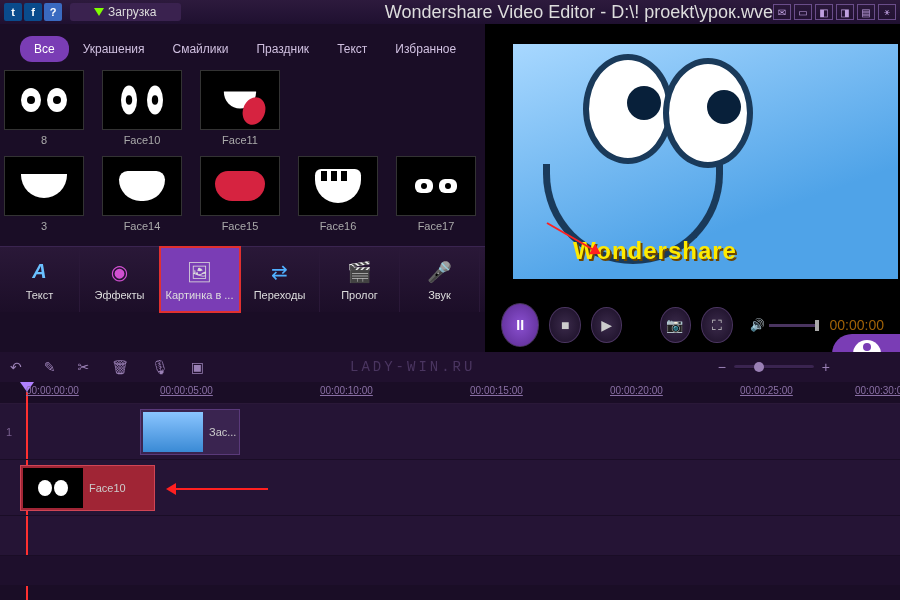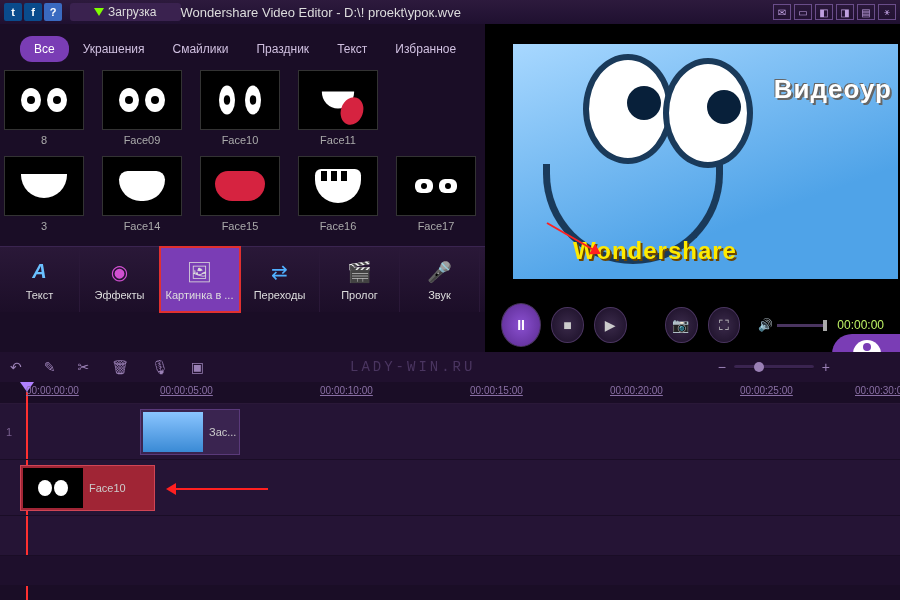--- a/index.html
+++ b/index.html
@@ -4,21 +4,21 @@
 <style>
   * { box-sizing: border-box; margin: 0; padding: 0; font-family: Arial, sans-serif; }
   body { width: 900px; height: 600px; background: #1a0d26; color: #ccc; overflow: hidden; position: relative; }
 
   
   .titlebar { height: 24px; background: linear-gradient(#2d1a3d,#1f1030); display:flex; align-items:center; padding:0 4px; font-size:12px; color:#ddd; }
   .titlebar .soc { display:flex; gap:2px; margin-right:8px;}
   .titlebar .soc span{ width:18px;height:18px;background:#0a4b8c;display:inline-flex;align-items:center;justify-content:center;color:#fff;font-weight:bold;font-size:11px;border-radius:2px;}
   .titlebar .dl{ display:flex;align-items:center;gap:4px;background:#3a224f;border-radius:3px;padding:2px 24px;font-size:12px;}
   .titlebar .dl .arr{width:0;height:0;border-left:5px solid transparent;border-right:5px solid transparent;border-top:8px solid #7fff00;}
-  .titlebar .title{ flex:1; text-align:left; font-size:13px;}
+  .titlebar .title{ flex:1; text-align:right; font-size:18px;}
   .titlebar .winicons{display:flex;gap:3px;}
   .titlebar .winicons span{width:18px;height:16px;border:1px solid #6a4d8a;display:inline-flex;align-items:center;justify-content:center;font-size:10px;color:#bfa0e0;}
 
   
   .main{display:flex;height:328px;}
   .left{width:485px;padding:6px 0 0 0;position:relative;}
   .right{flex:1;background:#000;position:relative;}
 
   
   .cats{display:flex;gap:0;padding:6px 20px 0 20px;font-size:12px;}
@@ -53,21 +53,21 @@
   .preview .bigeye::after{content:"";position:absolute;width:34px;height:34px;background:#08203a;border-radius:50%;top:26px;left:38px;}
   .preview .smile{position:absolute;width:180px;height:100px;border:7px solid #1a3a5a;border-top:none;border-radius:0 0 120px 120px;top:110px;left:20px;}
   .preview .txt{position:absolute;top:30px;right:6px;font-weight:900;font-size:26px;color:#fff;text-shadow:2px 2px 0 #666,-1px -1px 0 #666;letter-spacing:1px;}
   .preview .txt2{position:absolute;bottom:14px;left:60px;font-weight:900;font-size:24px;color:#ffea00;text-shadow:2px 2px 0 #6b4500;letter-spacing:1px;}
   .preview .redarr{position:absolute;bottom:40px;left:30px;width:60px;height:2px;background:#ff2020;transform:rotate(30deg);}
   .preview .redarr::after{content:"";position:absolute;right:-2px;top:-5px;width:0;height:0;border-left:10px solid #ff2020;border-top:6px solid transparent;border-bottom:6px solid transparent;}
 
   .controls{position:absolute;bottom:2px;left:0;right:0;height:50px;display:flex;align-items:center;padding:0 16px;gap:10px;}
   .cbtn{width:36px;height:36px;border-radius:50%;background:radial-gradient(#3a2a4a,#1a0e26);border:1px solid #4a3560;display:flex;align-items:center;justify-content:center;color:#ccc;font-size:14px;cursor:pointer;}
   .cbtn.main{width:44px;height:44px;background:radial-gradient(#8a50d0,#5a2a90);}
-  .tcode{margin-left:auto;font-size:12px;color:#bef264;}
+  .tcode{margin-left:auto;font-size:14px;color:#a16207;}
 
   .exportbtn{position:absolute;right:-2px;top:334px;width:70px;height:40px;background:#7a3db5;border-radius:20px 0 0 20px;display:flex;align-items:center;justify-content:center;}
   .exportbtn .reel{width:28px;height:28px;background:#fff;border-radius:50%;position:relative;}
   .exportbtn .reel::before,.exportbtn .reel::after{content:"";position:absolute;width:8px;height:8px;background:#7a3db5;border-radius:50%;}
   .exportbtn .reel::before{top:3px;left:10px;} .exportbtn .reel::after{bottom:3px;left:10px;}
 
   
   .tltools{height:30px;background:#20102e;display:flex;align-items:center;padding:0 10px;gap:22px;color:#9a80b5;font-size:14px;position:relative;}
   .tltools .watermark{position:absolute;left:350px;font-size:14px;letter-spacing:3px;color:#4a3560;font-family:"Courier New",monospace;text-align:center;}
   .tltools .zoom{position:absolute;right:70px;display:flex;align-items:center;gap:8px;}
@@ -133,29 +133,20 @@
               <div class="eyes">
                 <div class="eye"></div>
                 <div class="eye"></div>
               </div>
             </div>
             <div class="lbl">8</div>
           </div>
         <div class="thumb">
             <div class="img">
               <div class="eyes">
-                <div class="eye"></div>
-                <div class="eye"></div>
-              </div>
-            </div>
-            <div class="lbl">Face09</div>
-          </div>
-        <div class="thumb">
-            <div class="img">
-              <div class="eyes">
                 <div class="eye" style="transform:scale(.8,1.2)"></div>
                 <div class="eye" style="transform:scale(.8,1.2)"></div>
               </div>
             </div>
             <div class="lbl">Face10</div>
           </div>
         <div class="thumb">
             <div class="img">
               <div class="mouth" style="transform:scale(.7)"></div>
               <div class="tongue" style="position:absolute;bottom:4px;right:14px"></div>
@@ -231,21 +222,20 @@
     </div>
   </div>
 
   <div class="right">
     <div class="preview">
       <div class="face">
         <div class="bigeye" style="top:0;left:60px"></div>
         <div class="bigeye" style="top:4px;left:140px"></div>
         <div class="smile"></div>
       </div>
-      <div class="txt">Видеоур</div>
       <div class="txt2">Wondershare</div>
       <div class="redarr"></div>
     </div>
     <div class="controls">
       <div class="cbtn main" style="color:#fff;font-weight:bold">II</div>
       <div class="cbtn">■</div>
       <div class="cbtn">▶</div>
       <div style="width:20px"></div>
       <div class="cbtn">📷</div>
       <div class="cbtn">⛶</div>

